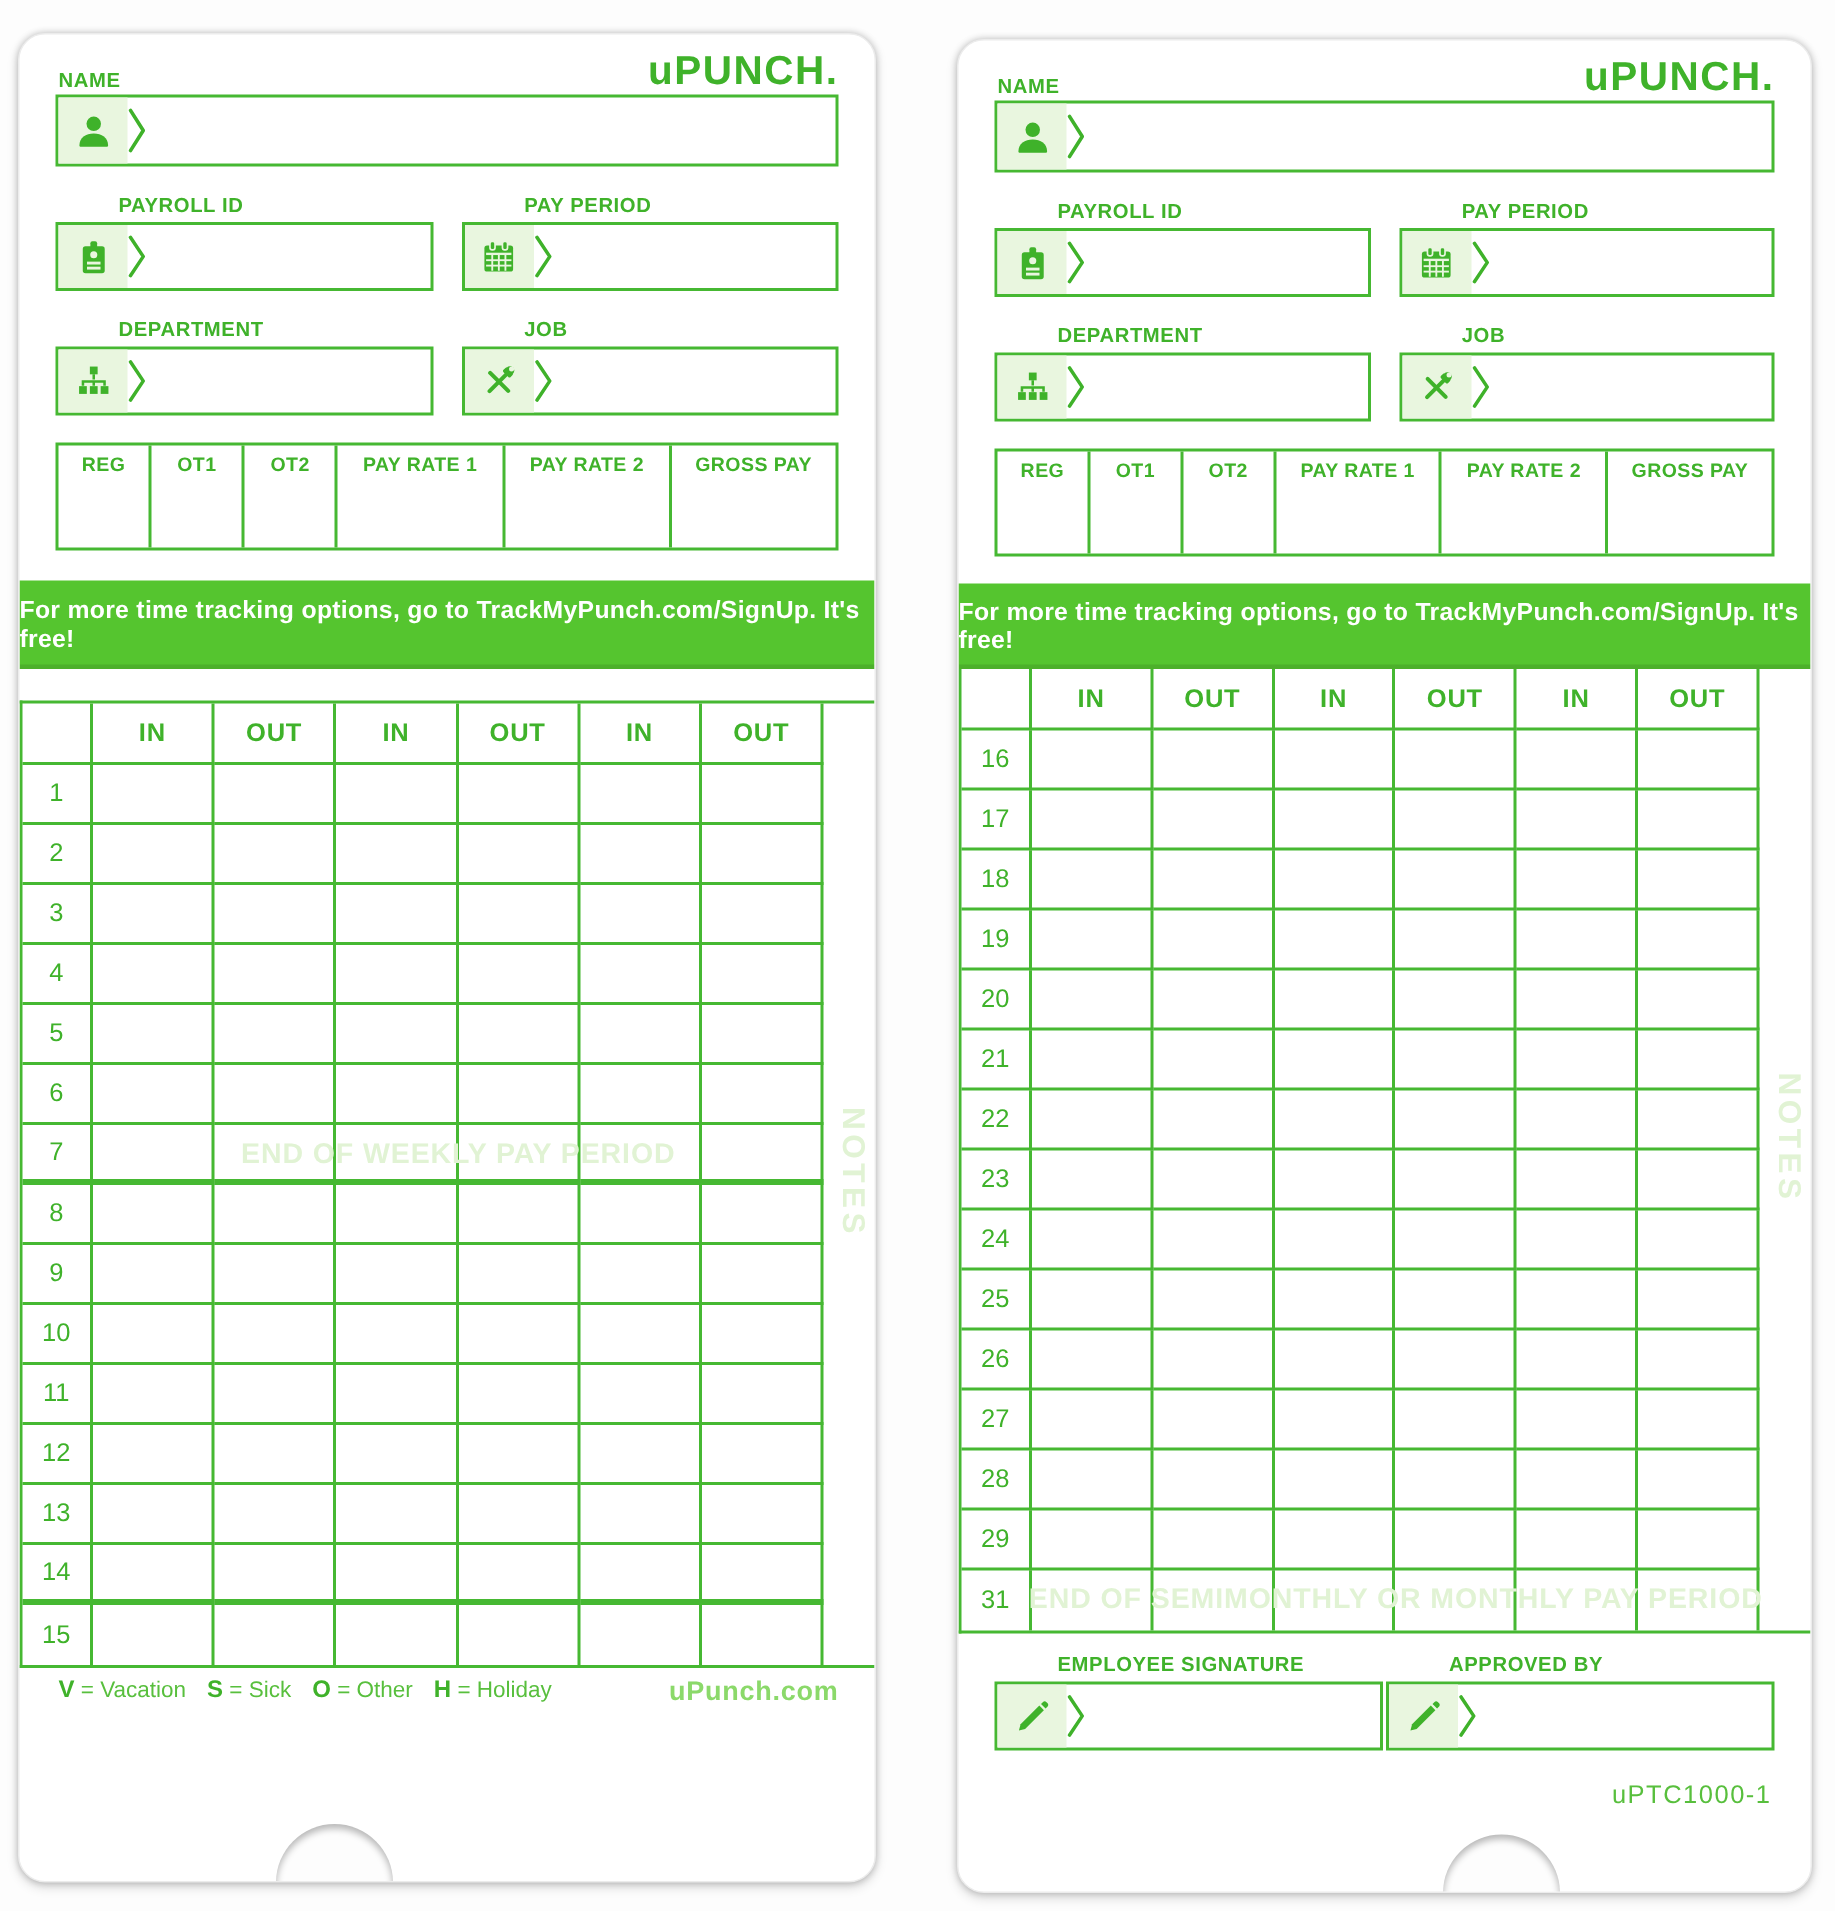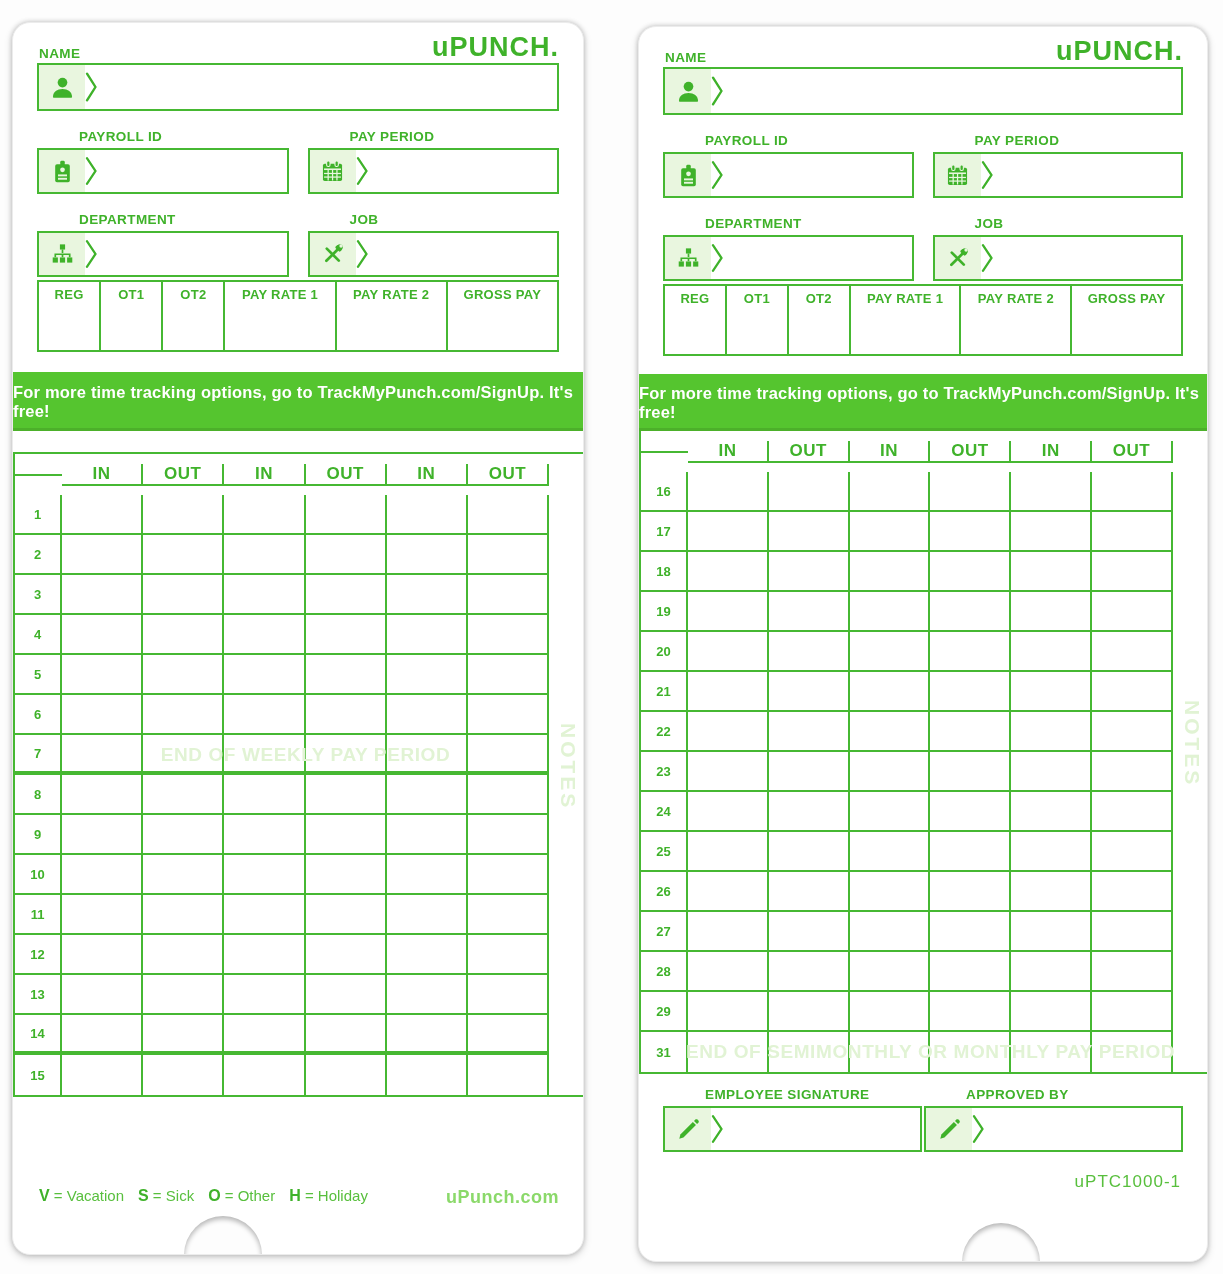--- a/index.html
+++ b/index.html
@@ -27,47 +27,47 @@
   .field{display:flex;align-items:stretch;border:2px solid var(--line);background:#fff;height:48px;margin-top:2px;}
   .field.small{height:46px;}
   .icon-cell{width:46px;flex:none;background:var(--iconbg);display:flex;align-items:center;justify-content:center;}
   .icon-cell svg{width:27px;height:27px;}
   .chev{width:13px;height:100%;flex:none;}
   .input-area{flex:1;}
   .two-col{display:flex;gap:19px;margin-top:18px;}
   .two-col .col{flex:1;}
   .col .flabel{margin-bottom:4px;display:block;margin-left:40px;}
 
-  .sum-row{display:flex;border:2px solid var(--line);height:72px;margin-top:3px;}
+  .sum-row{display:flex;border:2px solid var(--line);height:72px;margin-top:18px;}
   .sum-cell{display:flex;flex-direction:column;border-right:2px solid var(--line);}
   .sum-cell:last-child{border-right:0;}
   .sum-cell:nth-child(1),.sum-cell:nth-child(2),.sum-cell:nth-child(3){flex:0 0 12%;}
   .sum-cell:nth-child(4),.sum-cell:nth-child(5),.sum-cell:nth-child(6){flex:1;}
   .sum-label{font-size:13px;font-weight:bold;color:var(--green);text-align:center;padding-top:5px;letter-spacing:.3px;}
   .sum-val{flex:1;}
 
   .banner{background:var(--banner);margin:20px -24px 0 -24px;height:59px;display:flex;align-items:center;justify-content:center;box-shadow:inset 0 -3px 0 rgba(0,0,0,.10);}
   #card-1 .banner{margin-top:18px;height:57px;}
   .banner span{color:#fff;font-weight:bold;font-size:16.5px;letter-spacing:.2px;}
 
   .time-table{position:relative;display:flex;flex-direction:column;margin:21px -24px 0 -24px;border:2px solid var(--line);border-right:0;background:#fff;}
   #card-1 .time-table{margin-top:0;border-top:0;}
   .t-row{display:flex;height:40px;flex:none;position:relative;}
-  .t-head{height:41px;align-items:center;}
+  .t-head{height:41px;}
   .t-cell{border-right:2px solid var(--line);border-bottom:2px solid var(--line);}
-  .t-num{width:47px;flex:none;display:flex;align-items:center;justify-content:center;font-size:13px;font-weight:bold;color:var(--green);}
+  .t-num{width:47px;flex:none;display:flex;align-items:center;justify-content:center;font-size:17px;font-weight:normal;color:var(--green);}
   .t-time{flex:1;}
   .t-col-head{flex:1;display:flex;align-items:center;justify-content:center;font-size:17px;font-weight:bold;color:var(--green);letter-spacing:.5px;}
   .t-notes{width:34px;flex:none;border-right:0;border-bottom:0;}
   .t-row.thick .t-cell:not(.t-notes){border-bottom-width:4px;}
   .t-row:last-child .t-cell{border-bottom:0;}
   .watermark{position:absolute;left:47px;right:34px;top:0;bottom:0;display:flex;align-items:center;justify-content:center;font-size:19px;font-weight:bold;color:var(--wm);letter-spacing:.6px;white-space:nowrap;pointer-events:none;}
   .notes-label{position:absolute;right:3px;top:42%;writing-mode:vertical-rl;font-size:21px;font-weight:bold;color:var(--wm);letter-spacing:3px;pointer-events:none;}
 
-  .foot-row{display:flex;justify-content:space-between;margin-top:90px;height:30px;}
+  .foot-row{display:flex;justify-content:space-between;align-items:center;height:30px;}
   .legend{display:flex;gap:14px;align-items:baseline;padding-left:2px;}
   .leg-code{font-size:16px;font-weight:bold;color:var(--green);}
   .leg-text{font-size:15px;color:var(--legend);}
   .site{font-size:18px;font-weight:bold;color:var(--site);letter-spacing:.5px;}
 
   .sig-row{display:flex;gap:2px;margin-top:13px;}
   .sig-row .col{flex:1;}
   .part-row{text-align:right;margin-top:20px;font-size:17px;color:var(--legend);letter-spacing:1px;padding-right:2px;}
 
   .notch{position:absolute;width:78px;height:78px;border-radius:50%;background:#fdfdfd;bottom:-40px;box-shadow:inset 0 3px 5px rgba(0,0,0,.28);}

